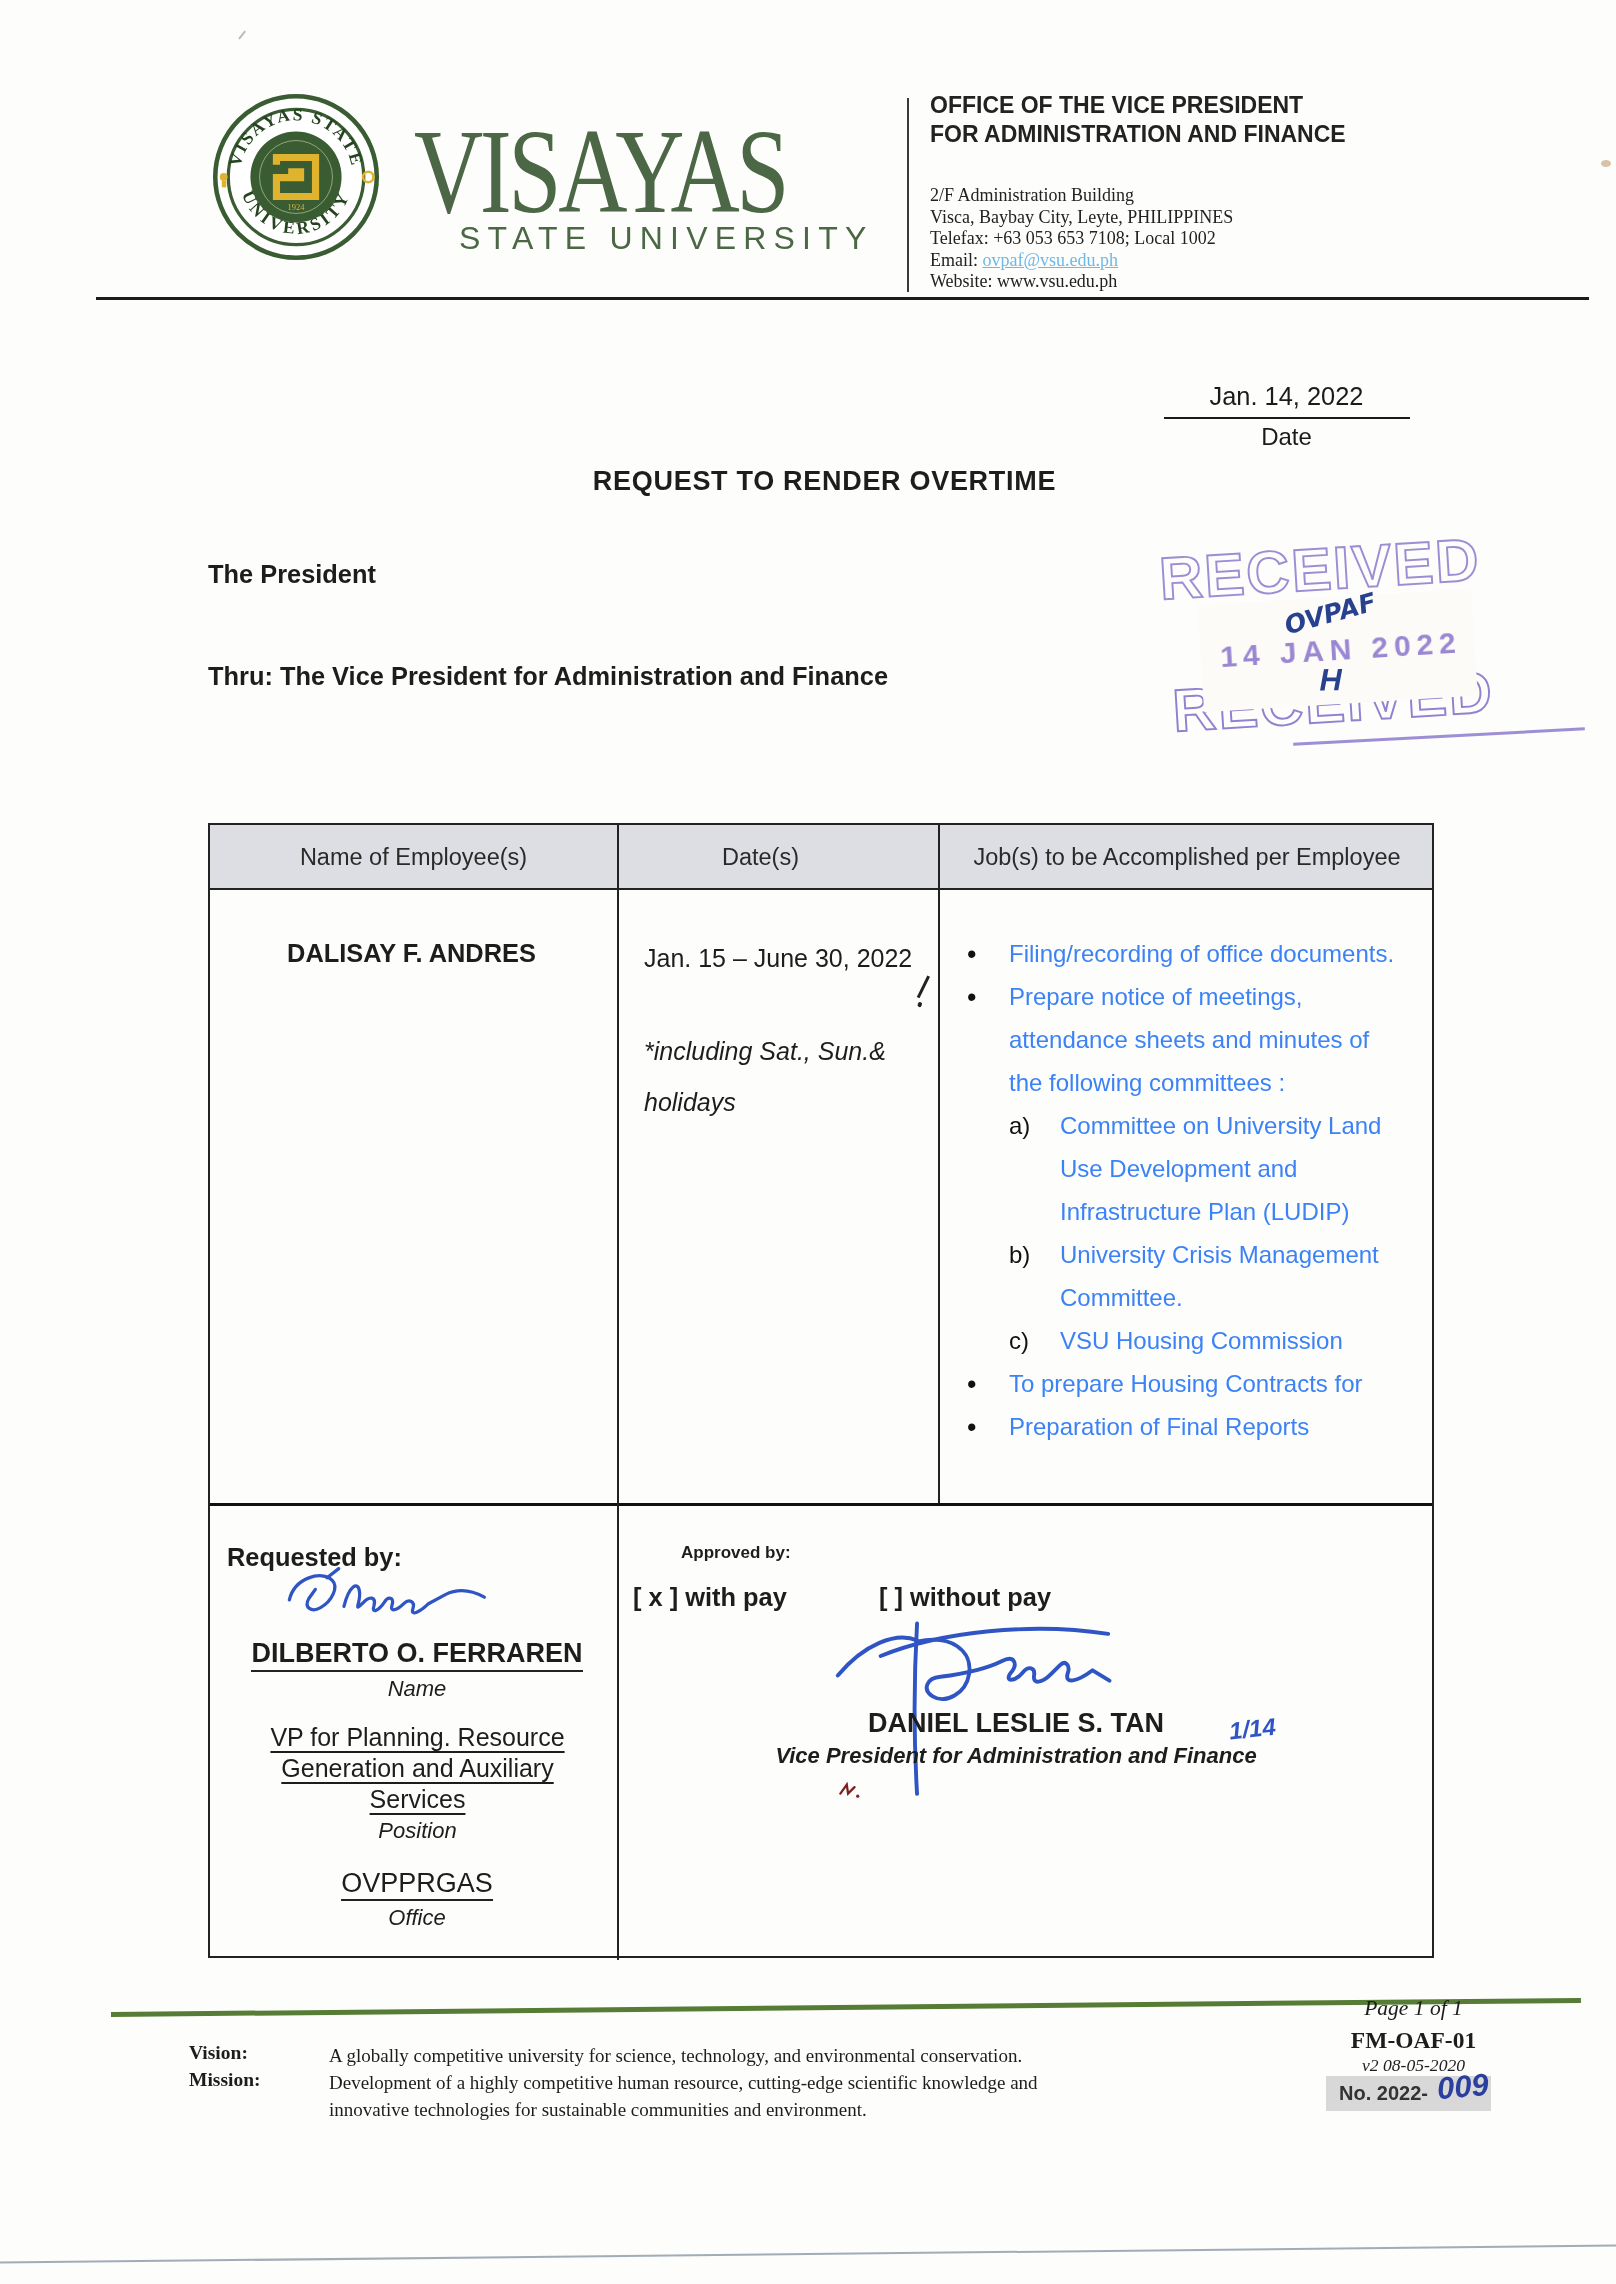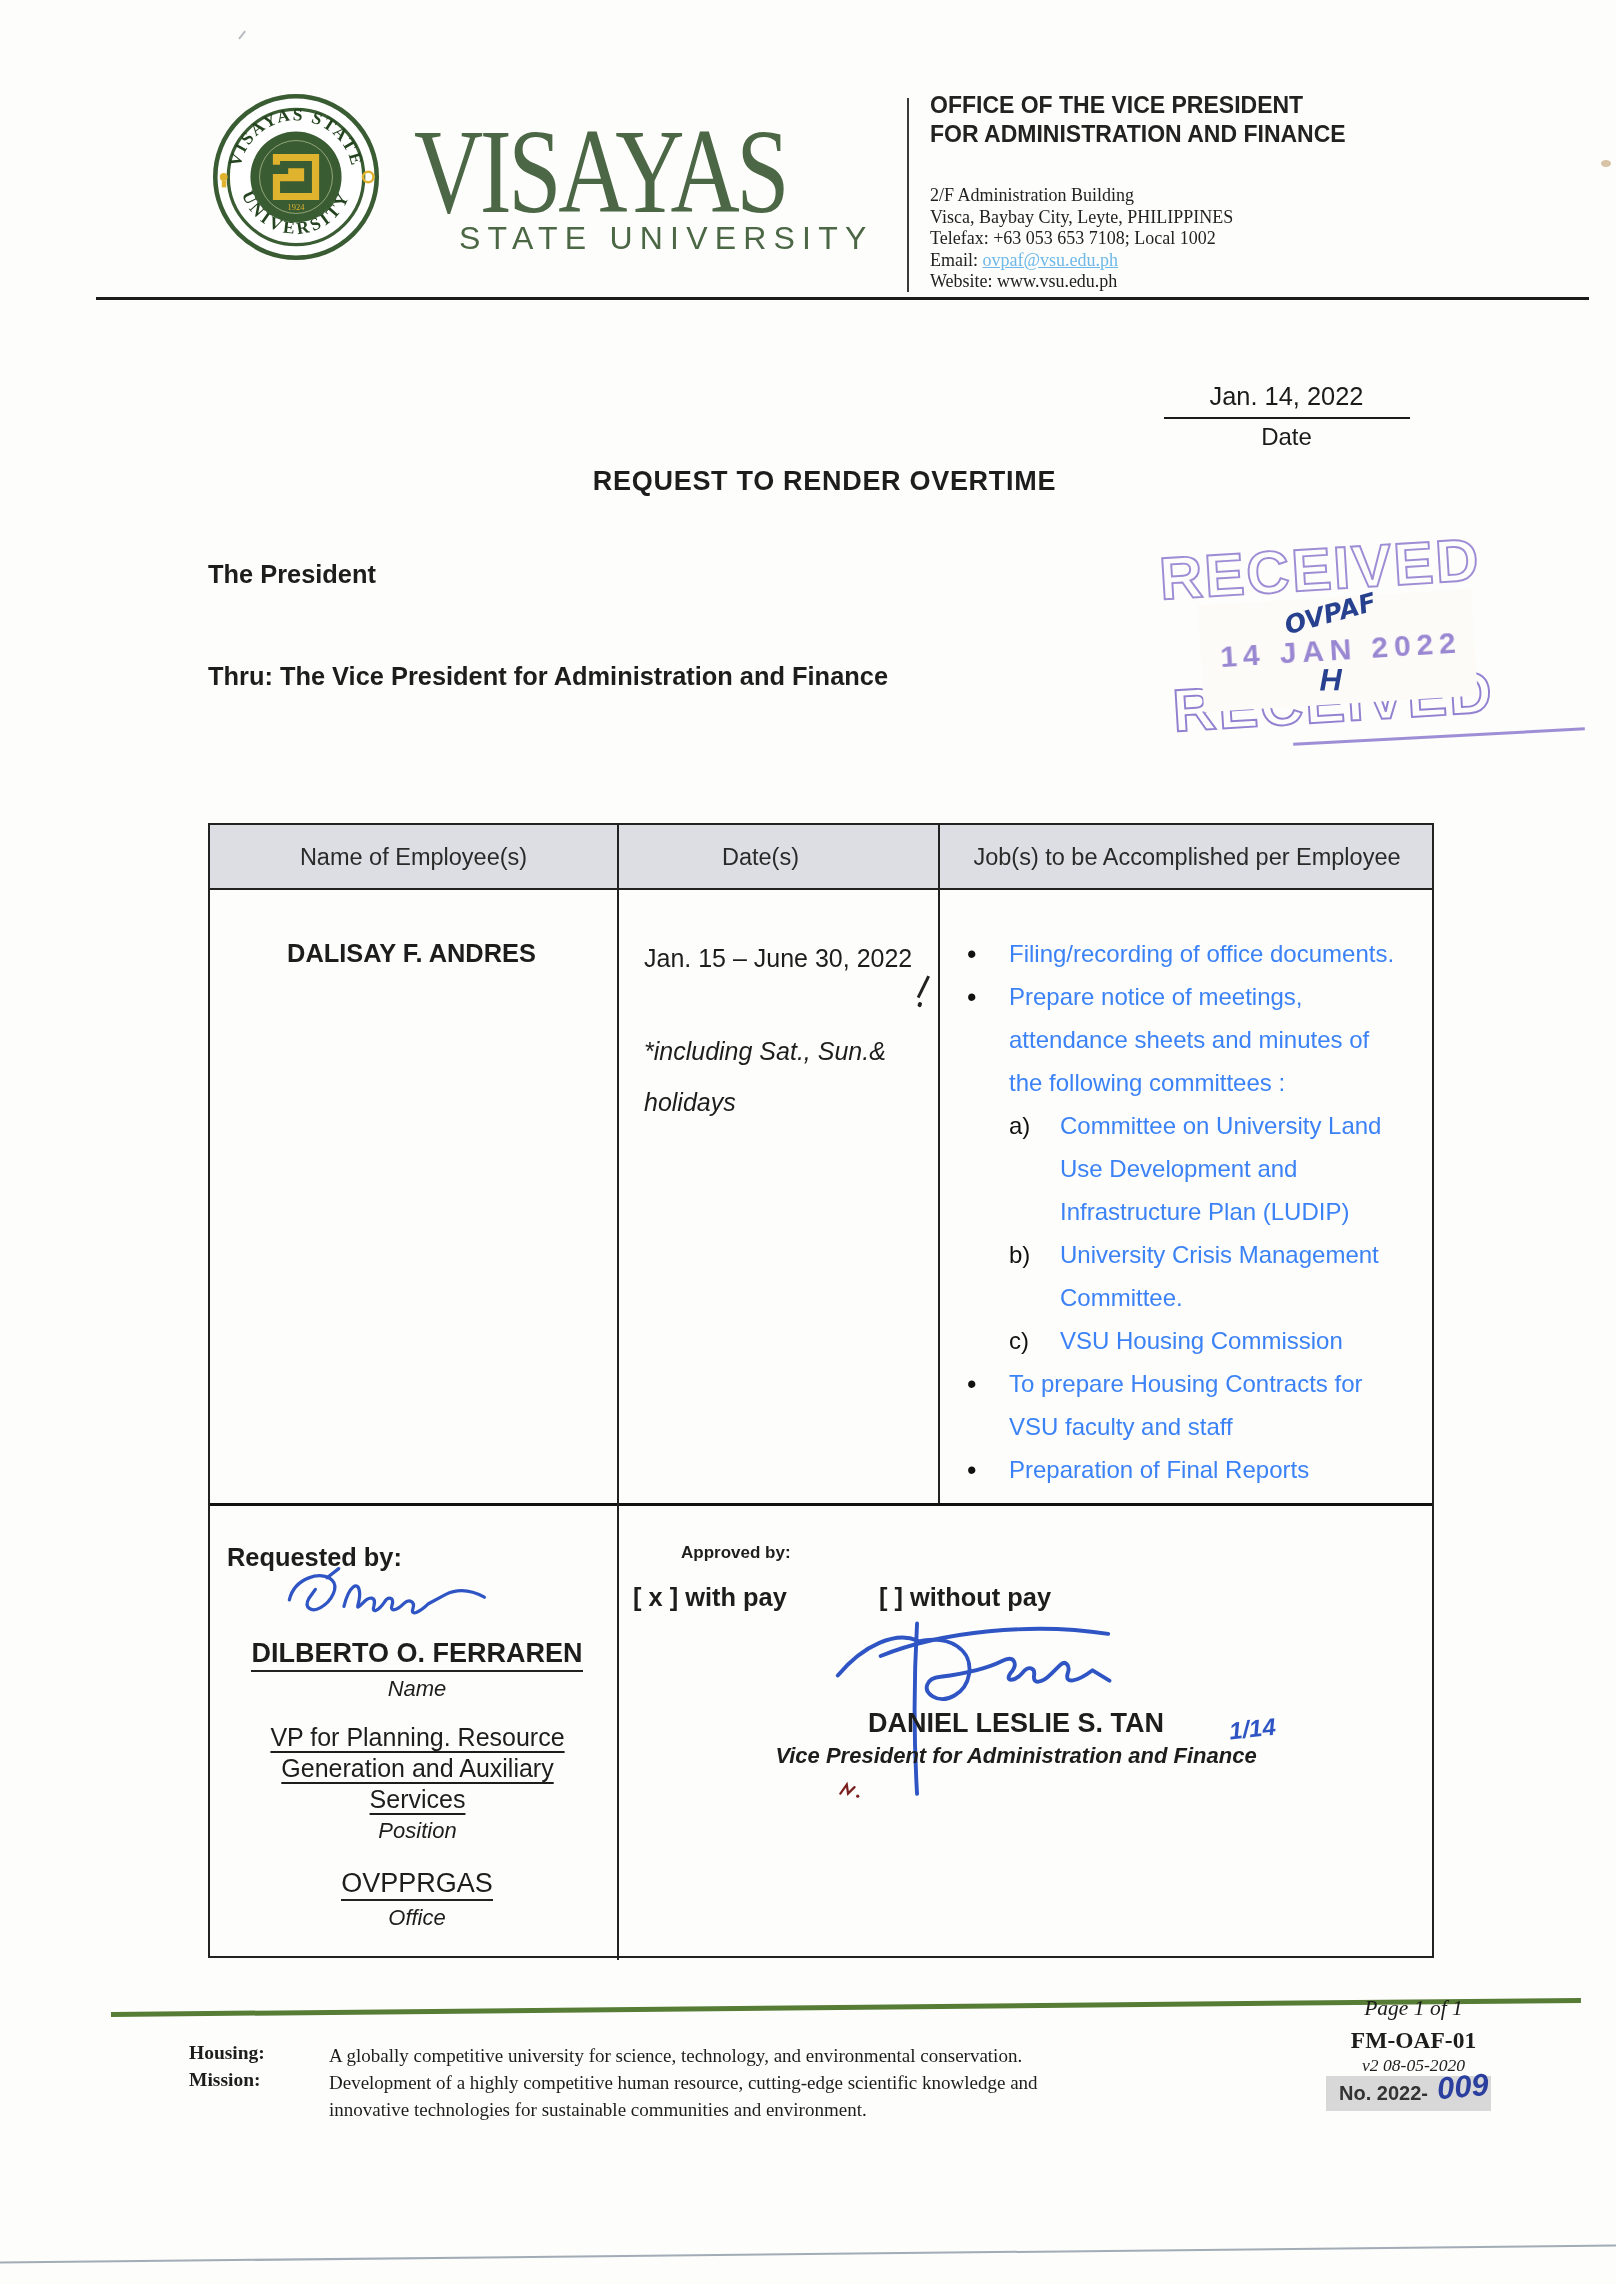--- a/index.html
+++ b/index.html
@@ -253,23 +253,20 @@
         <span class="job-text" data-interactable="false">Committee.</span>
       </div>
       <div class="job-line k-s" data-interactable="false">
         <span class="job-marker" data-interactable="false">c)</span>
         <span class="job-text" data-interactable="false">VSU Housing Commission</span>
       </div>
       <div class="job-line k-b" data-interactable="false">
         <span class="job-marker" data-interactable="false">•</span>
         <span class="job-text" data-interactable="false">To prepare Housing Contracts for</span>
       </div>
-      <div class="job-line k-c" data-interactable="false">
-        <span class="job-text" data-interactable="false">VSU faculty and staff</span>
-      </div>
       <div class="job-line k-b" data-interactable="false">
         <span class="job-marker" data-interactable="false">•</span>
         <span class="job-text" data-interactable="false">Preparation of Final Reports</span>
       </div>
     </div>
   <div class="pen-tick" data-interactable="false"></div>
 
   <div class="req-label" data-interactable="false">Requested by:</div>
   <svg class="sig-ferraren" data-interactable="false" width="215" height="78" viewBox="0 0 330 120">
     <g fill="none" stroke="#2f55c4" stroke-width="5" stroke-linecap="round" stroke-linejoin="round">
@@ -298,21 +295,21 @@
   </svg>
   <div class="app-name" data-interactable="false">DANIEL LESLIE S. TAN</div>
   <div class="app-hand-date" data-interactable="false">1/14</div>
   <div class="app-title" data-interactable="false">Vice President for Administration and Finance</div>
   <svg class="red-mark" data-interactable="false" width="22" height="18" viewBox="0 0 34 28">
     <path d="M 2 18 L 12 4 L 14 18 L 24 8" fill="none" stroke="#7c1f1f" stroke-width="3.5" stroke-linecap="round"></path>
     <circle cx="29" cy="22" r="2.5" fill="#7c1f1f"></circle>
   </svg>
 
   <div class="footer-rule" data-interactable="false"></div>
-  <div class="vision-label" data-interactable="false">Housing:</div>
+  <div class="vision-label" data-interactable="false">Vision:</div>
   <div class="vision-text" data-interactable="false">A globally competitive university for science, technology, and environmental conservation.</div>
   <div class="mission-label" data-interactable="false">Mission:</div>
   <div class="mission-text" data-interactable="false">Development of a highly competitive human resource, cutting-edge scientific knowledge and innovative technologies for sustainable communities and environment.</div>
   <div class="page-num" data-interactable="false">Page 1 of 1</div>
   <div class="form-code" data-interactable="false">FM-OAF-01</div>
   <div class="form-version" data-interactable="false">v2 08-05-2020</div>
   <div class="control-box" data-interactable="false"></div>
   <div class="control-label" data-interactable="false">No. 2022-</div>
   <div class="control-number" data-interactable="false">009</div>
 

